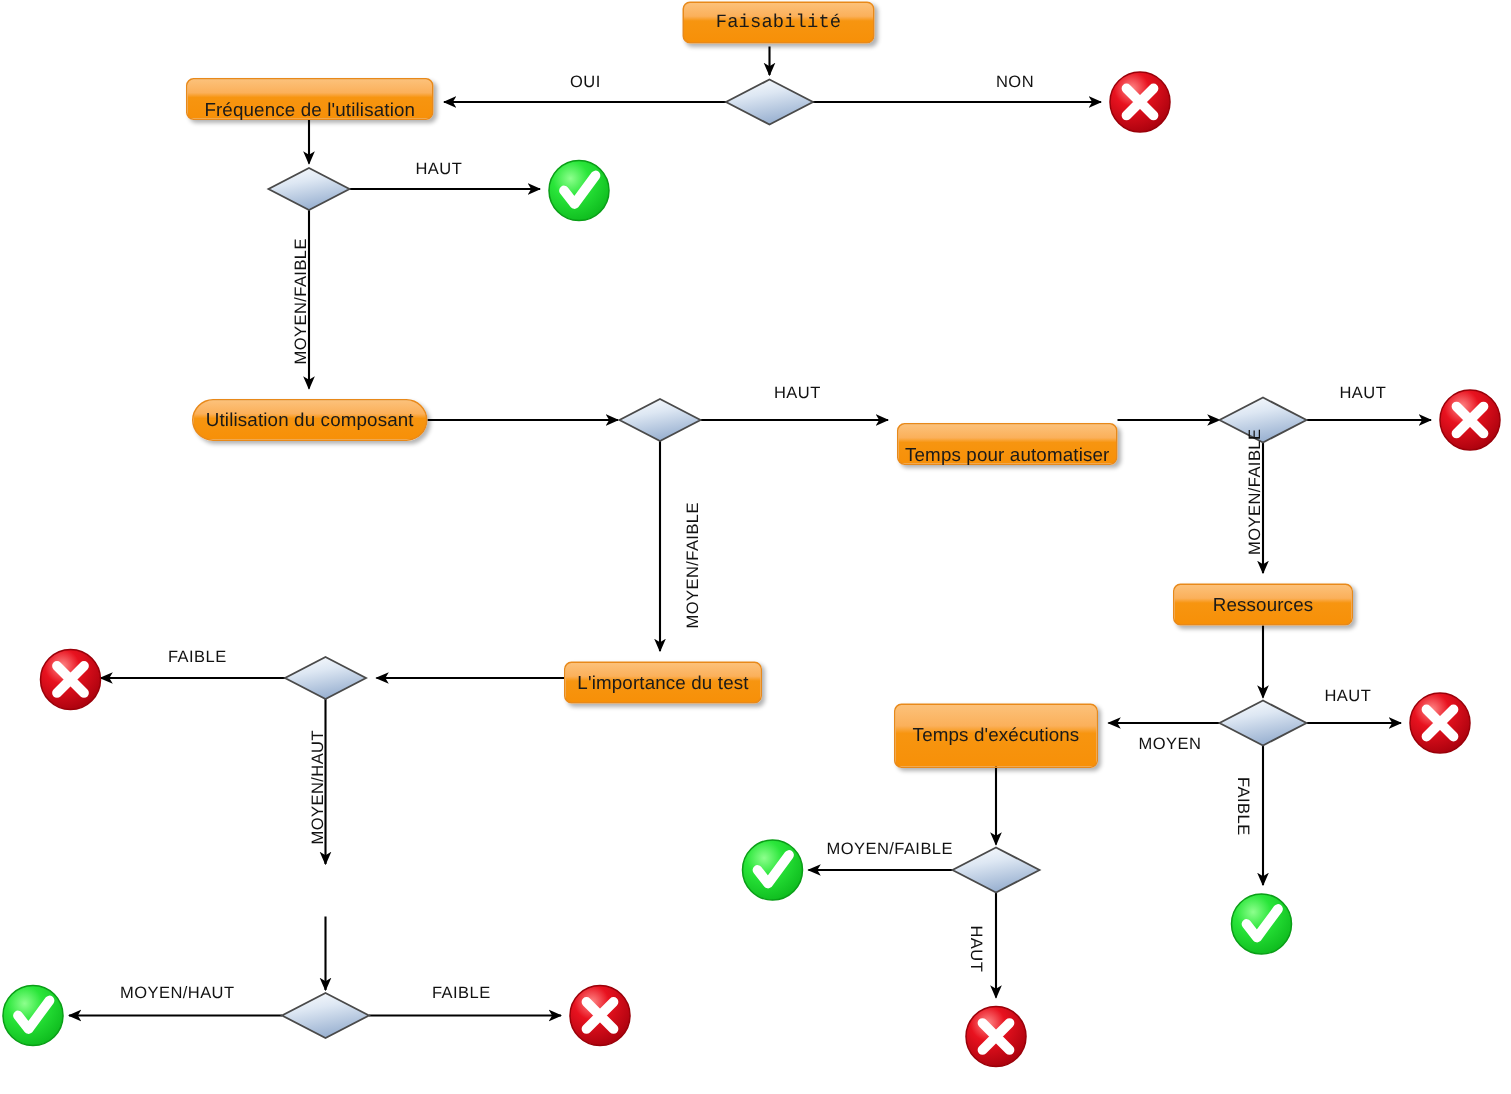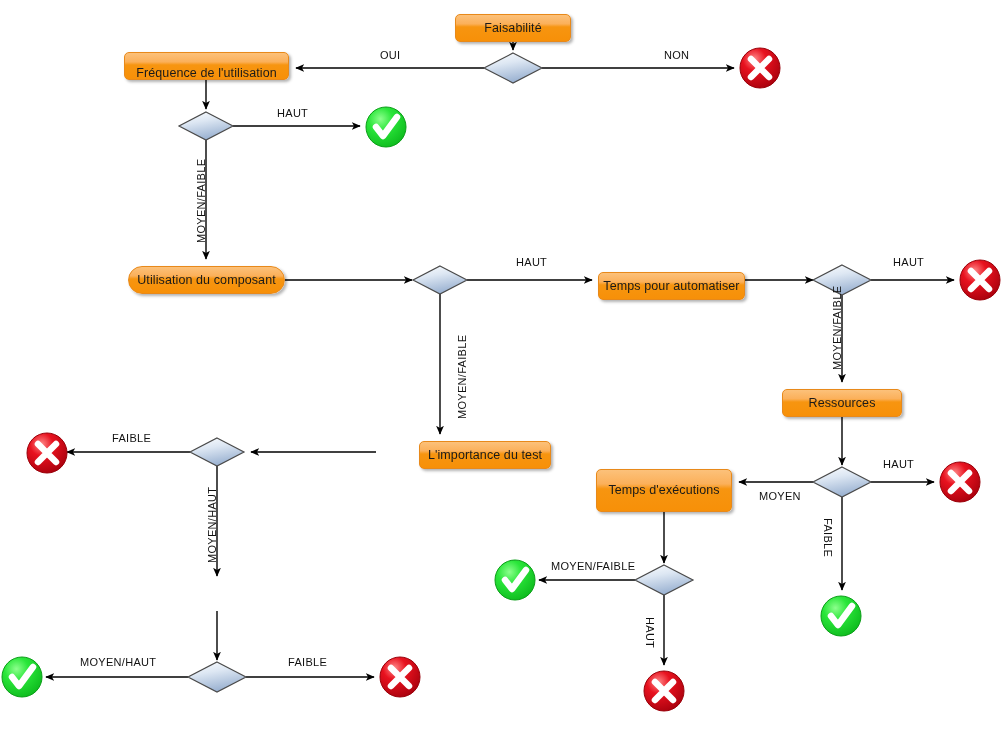--- a/index.html
+++ b/index.html
@@ -196,41 +196,41 @@
         <circle cx="515" cy="580" r="20" fill="url(#greenGrad)" stroke="#0a9e17" stroke-width="1"></circle>
         <path d="M505,580 L512,589 L526,570" stroke="#ffffff" stroke-width="6.5" fill="none" stroke-linecap="round" stroke-linejoin="round"></path>
       </g>
       <g>
         <circle cx="22" cy="677" r="20" fill="url(#greenGrad)" stroke="#0a9e17" stroke-width="1"></circle>
         <path d="M12,677 L19,686 L33,667" stroke="#ffffff" stroke-width="6.5" fill="none" stroke-linecap="round" stroke-linejoin="round"></path>
       </g>
     </g>
   </svg>
 
-  <div class="node-box" style="left:455px; top:14px; width:116px; height:28px;">
+  <div class="node-box" style="left:455px; top:1px; width:128px; height:28px;font-family:Liberation Mono, monospace;">
     <span>Faisabilité</span>
   </div>
 
   <div class="node-box" style="left:124px; top:52px; width:165px; height:28px;align-items:flex-end;">
     <span>Fréquence de l'utilisation</span>
   </div>
 
   <div class="node-box" style="left:128px; top:266px; width:157px; height:28px;border-radius:14px;">
     <span>Utilisation du composant</span>
   </div>
 
-  <div class="node-box" style="left:598px; top:272px; width:147px; height:28px;">
+  <div class="node-box" style="left:598px; top:282px; width:147px; height:28px;align-items:flex-end;">
     <span>Temps pour automatiser</span>
   </div>
 
   <div class="node-box" style="left:782px; top:389px; width:120px; height:28px;">
     <span>Ressources</span>
   </div>
 
-  <div class="node-box" style="left:376px; top:441px; width:132px; height:28px;margin-left:43px;">
+  <div class="node-box" style="left:376px; top:441px; width:132px; height:28px;">
     <span>L'importance du test</span>
   </div>
 
   <div class="node-box" style="left:596px; top:469px; width:136px; height:43px;">
     <span>Temps d'exécutions</span>
   </div>
 
 
   <div class="edge-label" style="left:380px; top:50px;">OUI</div>
 

